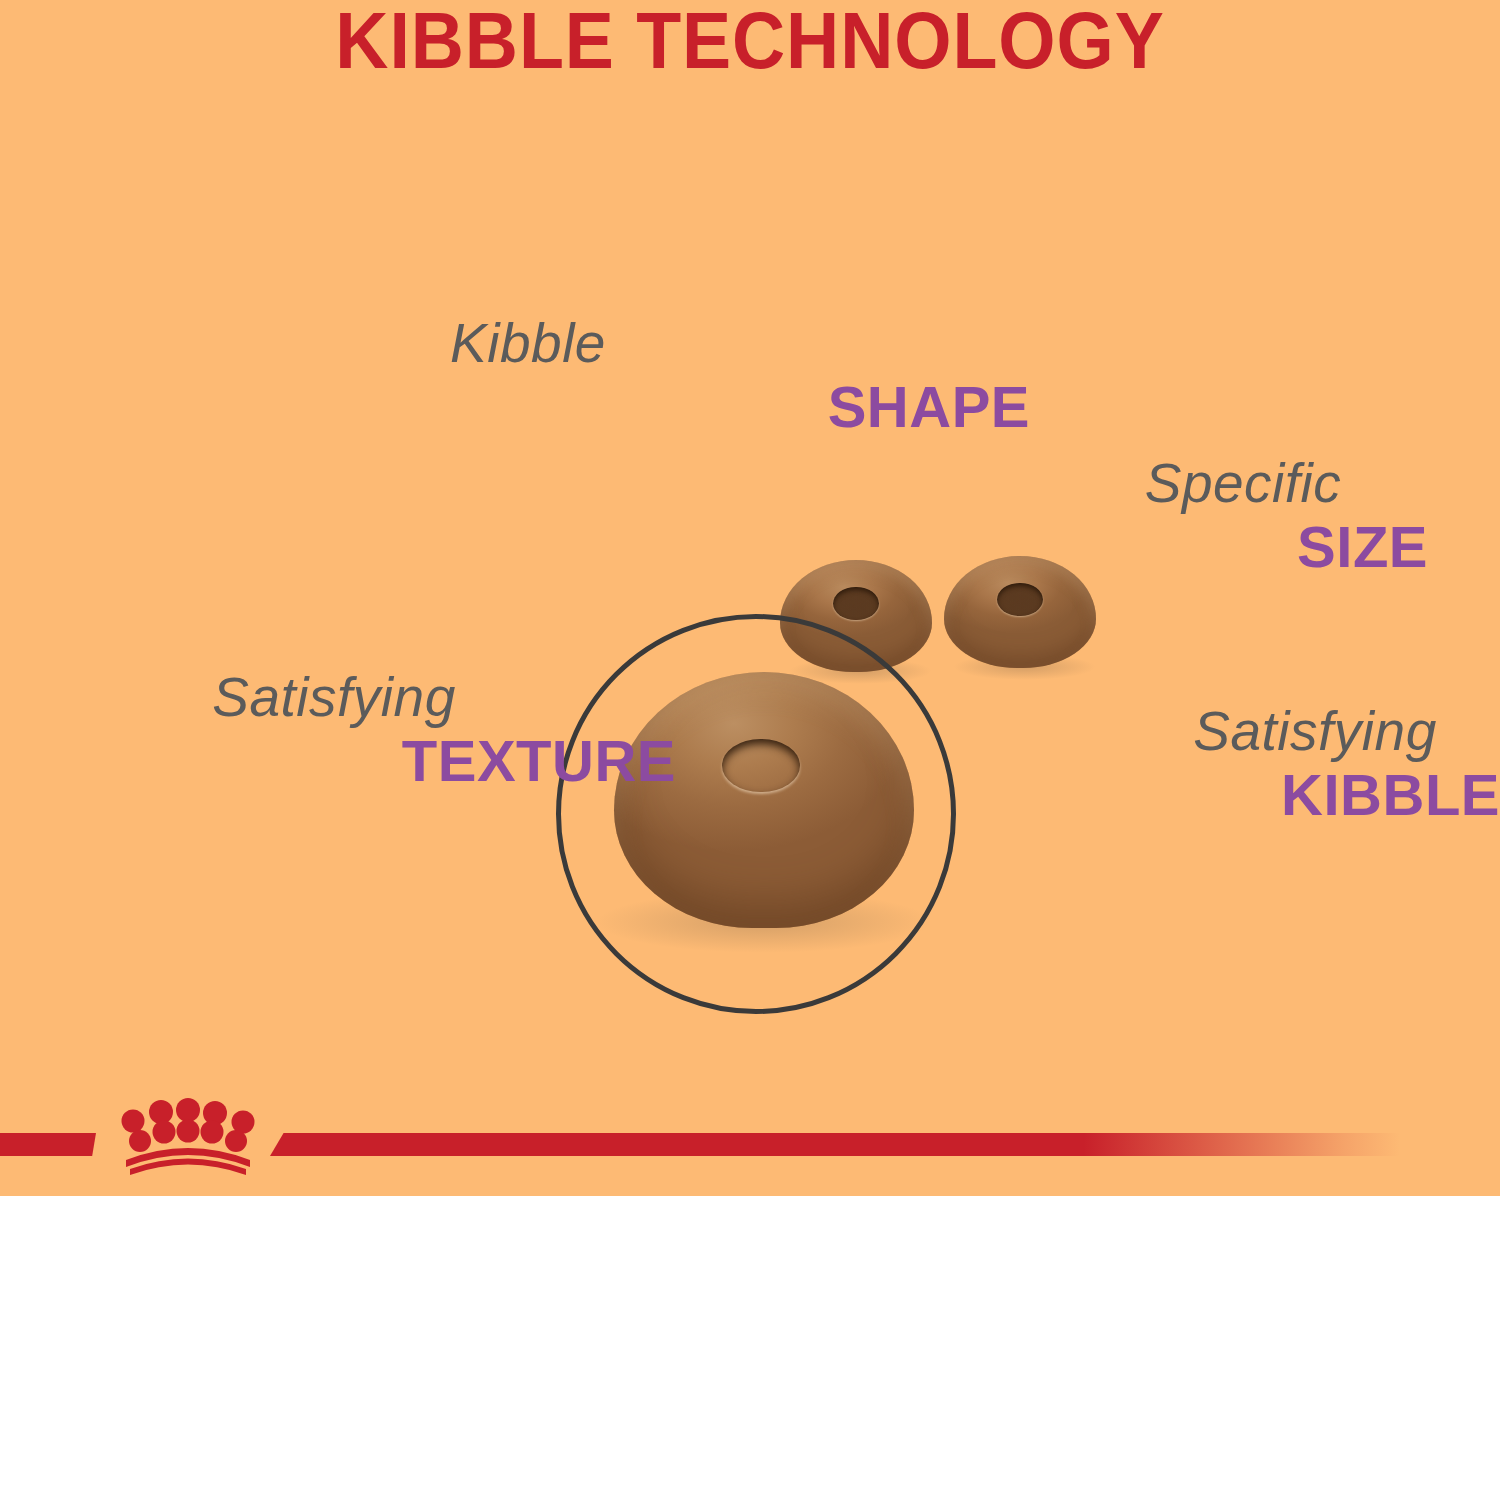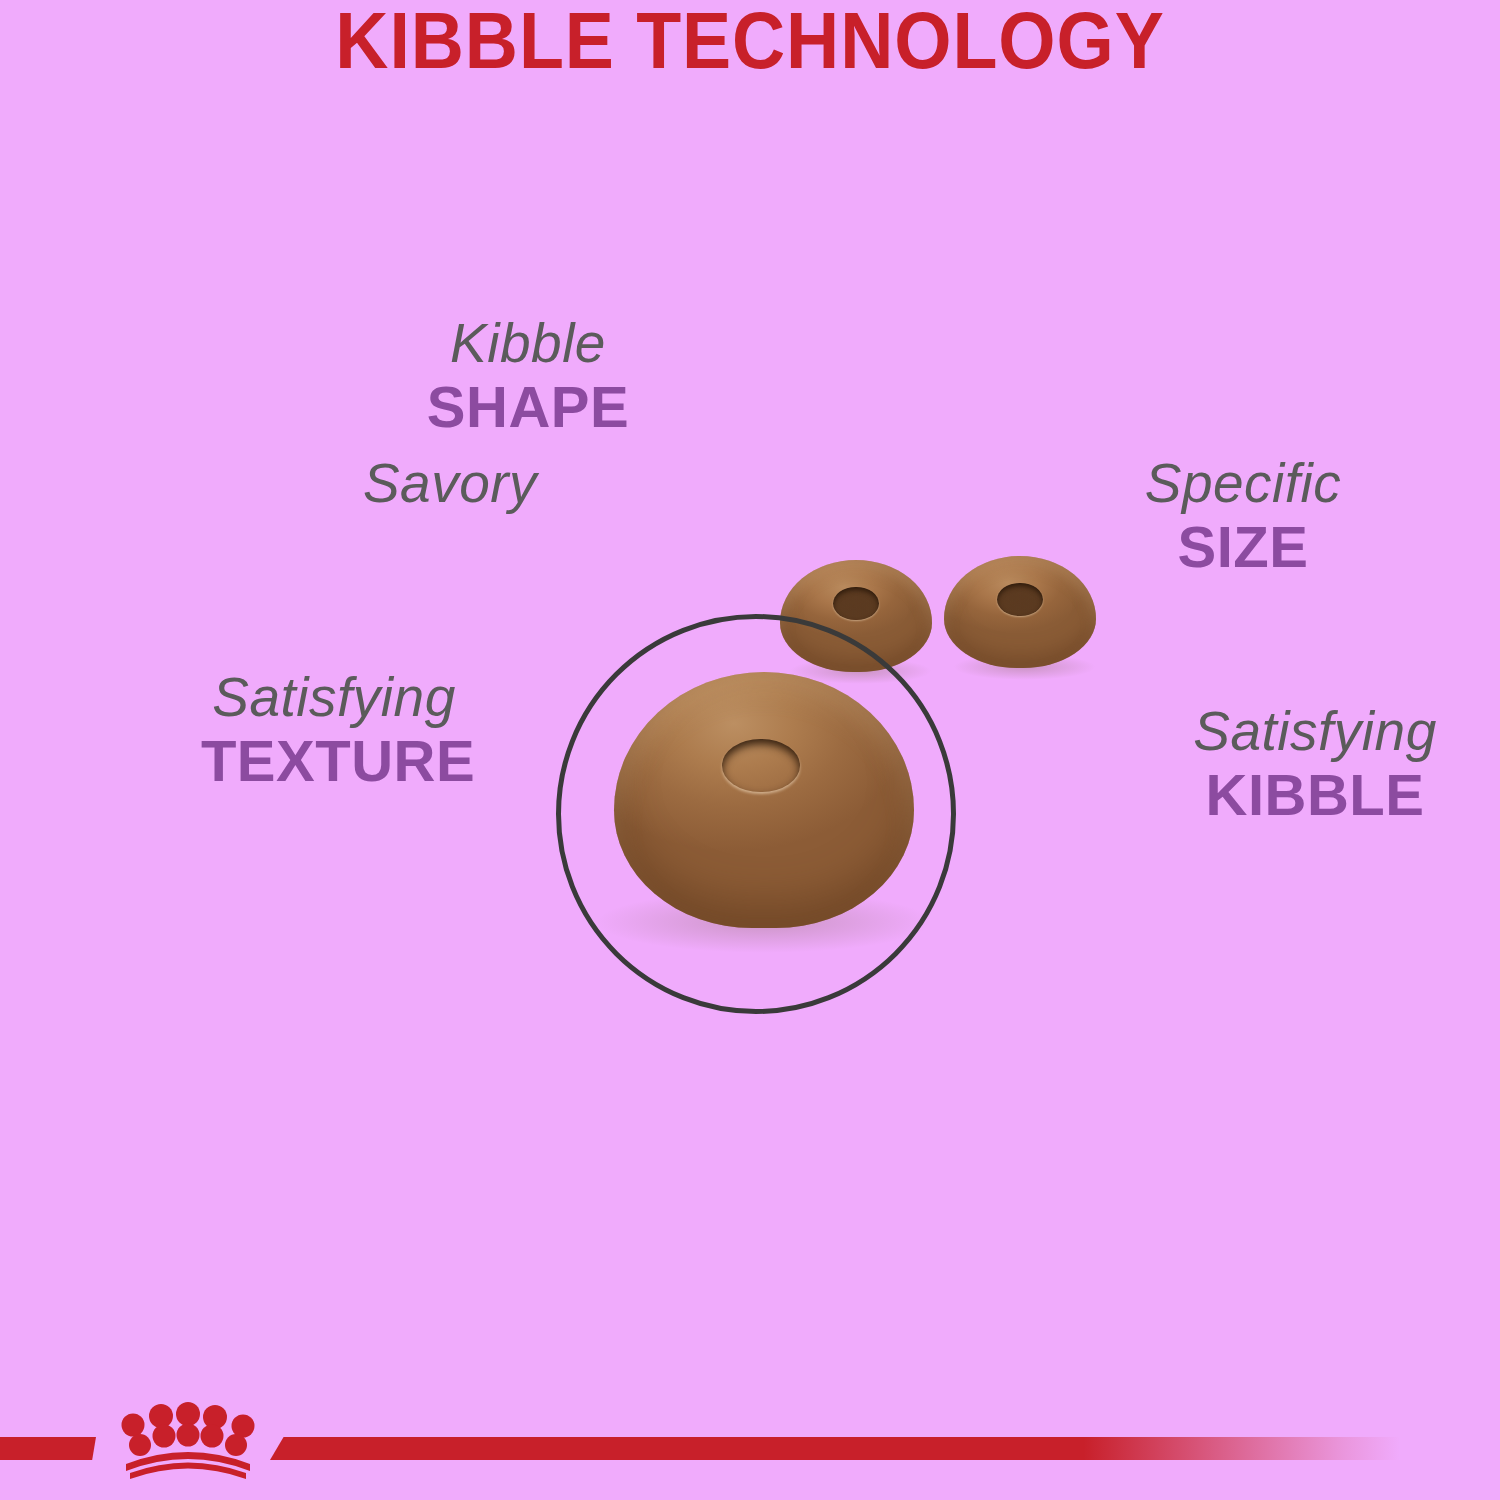--- a/index.html
+++ b/index.html
@@ -7,22 +7,22 @@
   html, body {
     width: 1500px;
     height: 1500px;
     background: #ffffff;
     overflow: hidden;
   }
 
   #page {
     position: relative;
     width: 1500px;
-    height: 1500px;
-    background: #f0abfc;
+    height: 1196px;
+    background: #fdba74;
     font-family: "Liberation Sans", sans-serif;
   }
 
   
   .title {
     position: absolute;
     top: -2px;
     left: 0;
     width: 1500px;
     text-align: center;
@@ -53,20 +53,21 @@
     letter-spacing: 0.5px;
   }
   .label .bot {
     display: block;
     font-family: "Liberation Sans", sans-serif;
     font-weight: 700;
     font-size: 58px;
     line-height: 66px;
     color: #8C4BA0;
     letter-spacing: 0.5px;
+    text-align: right;
   }
 
   .label.lbl-shape   { top: 312px; left: 0;    width: 1030px; text-align: center; padding-left: 26px; }
   .label.lbl-aroma   { top: 452px; left: 0;    width:  900px; text-align: center; }
   .label.lbl-size    { top: 452px; left: 1058px; width: 370px; text-align: center; }
   .label.lbl-texture { top: 666px; left: 0;    width:  676px; text-align: center; }
   .label.lbl-flavors { top: 700px; left: 1130px; width: 370px; text-align: center; }
 
   .label.lbl-texture .top { padding-right: 8px; }
 
@@ -227,21 +228,20 @@
       <div class="hole"></div>
     </div>
   </div>
 
   <div class="label lbl-shape">
     <span class="top">Kibble</span>
     <span class="bot">SHAPE</span>
   </div>
 
   <div class="label lbl-aroma">
-    <span class="top">Savory</span>
   </div>
 
   <div class="label lbl-size">
     <span class="top">Specific</span>
     <span class="bot">SIZE</span>
   </div>
 
   <div class="label lbl-texture">
     <span class="top">Satisfying</span>
     <span class="bot">TEXTURE</span>

